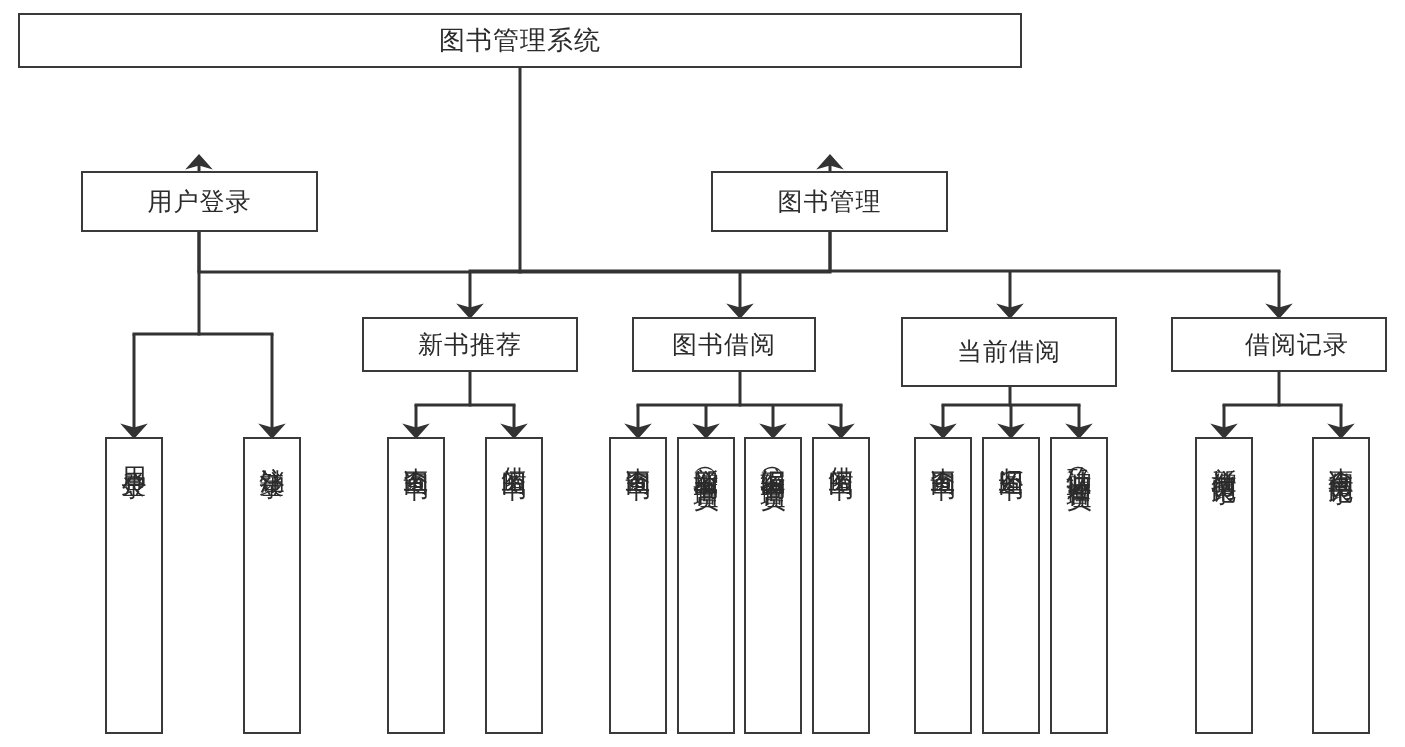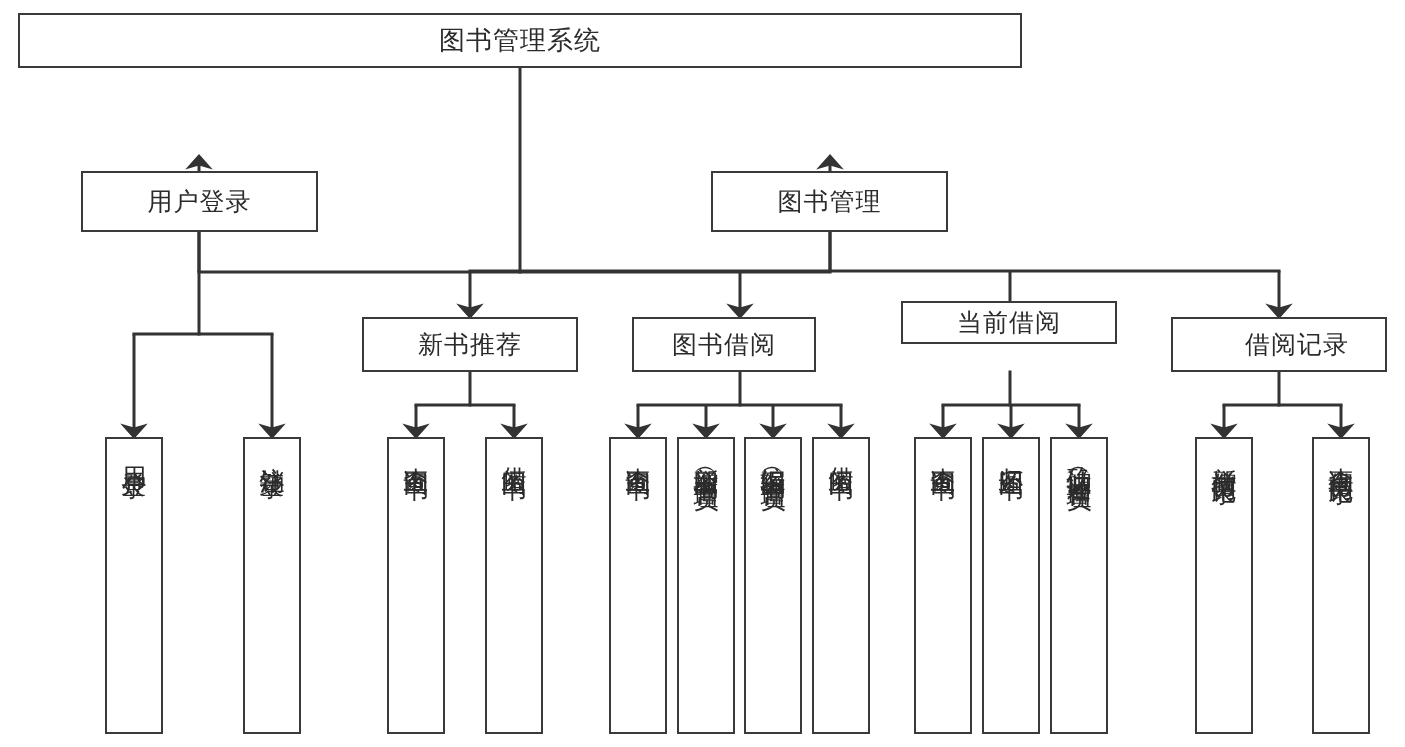--- a/index.html
+++ b/index.html
@@ -178,21 +178,21 @@
   </div>
 
   <div class="node horiz" style="left:362px; top:317px; width:216px; height:55px;">
     <span class="node-label">新书推荐</span>
   </div>
 
   <div class="node horiz" style="left:632px; top:317px; width:184px; height:55px;">
     <span class="node-label">图书借阅</span>
   </div>
 
-  <div class="node horiz" style="left:901px; top:301px; width:216px; height:43px;">
+  <div class="node horiz" style="left:901px; top:317px; width:216px; height:70px;">
     <span class="node-label">当前借阅</span>
   </div>
 
   <div class="node horiz" style="left:1171px; top:317px; width:216px; height:55px;padding-left:36px;">
     <span class="node-label">借阅记录</span>
   </div>
 
   <div class="node vert" style="left:105px; top:437px; width:58px; height:297px;">
     <span class="node-label">用户登录</span>
   </div>

